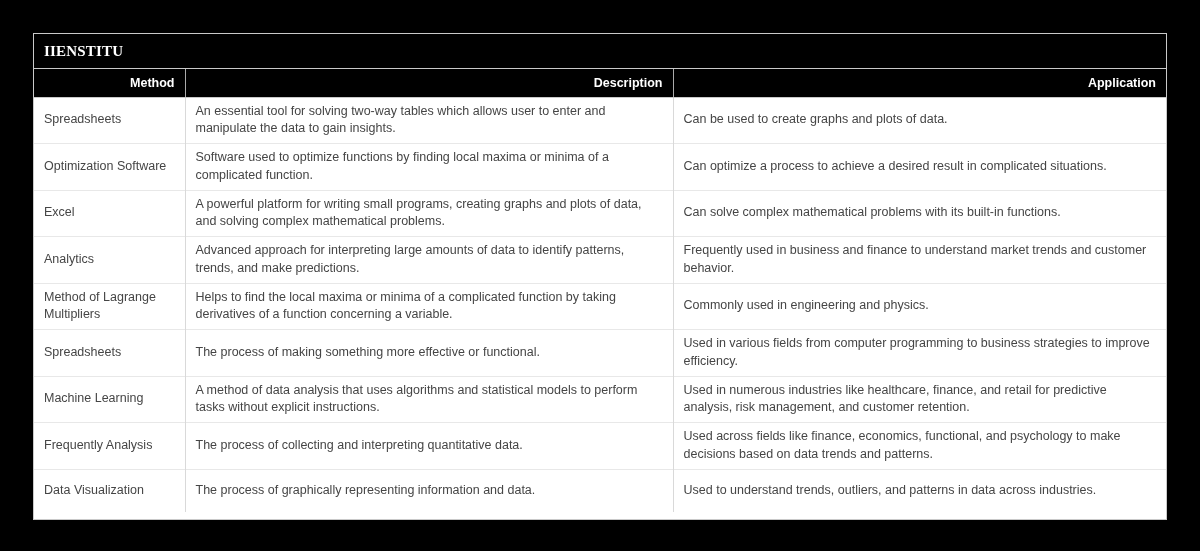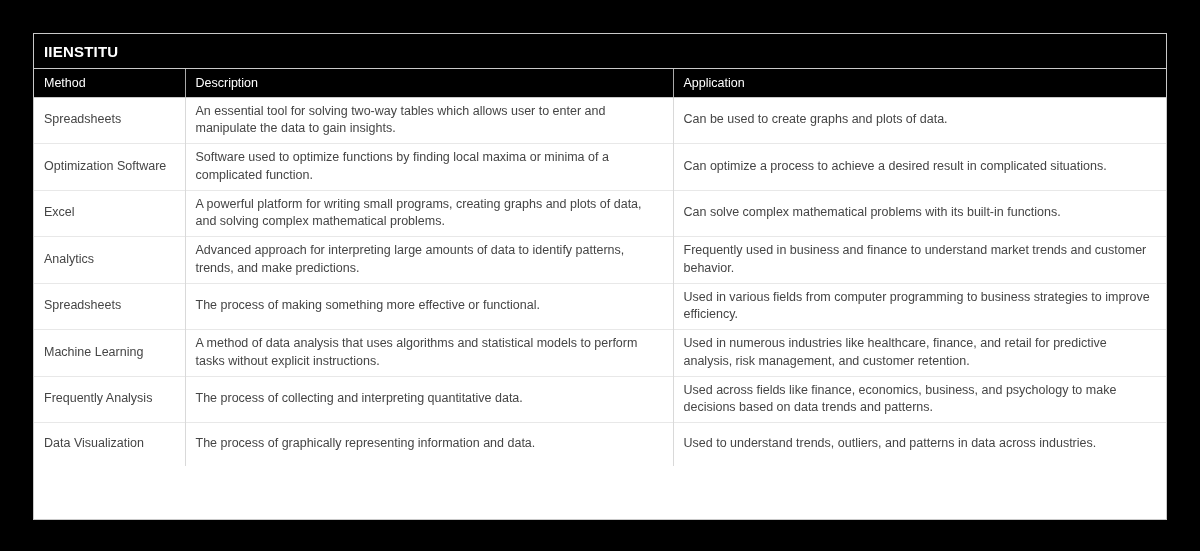--- a/index.html
+++ b/index.html
@@ -34,32 +34,33 @@
     height:35px;
     background:var(--band);
     color:var(--band_text);
     display:flex;
     align-items:center;
     padding:0 10px;
     border-bottom:1px solid var(--table_border);
     font-size:15px;
     font-weight:700;
     letter-spacing:.2px;
+    font-family:Liberation Serif, serif;
   }
   table{
     width:100%;
     border-collapse:collapse;
     table-layout:fixed;
   }
   thead th{
     background:var(--band);
     color:var(--band_text);
     font-size:12.5px;
-    font-weight:400;
-    text-align:left;
+    font-weight:700;
+    text-align:right;
     height:28px;
     padding:4px 10px;
     border-bottom:1px solid var(--table_border);
   }
   thead th + th{
     border-left:1px solid var(--header_divider);
   }
   tbody td{
     height:43px;
     padding:5px 14px 5px 10px;
@@ -113,33 +114,38 @@
         <td>Excel</td>
         <td>A powerful platform for writing small programs, creating graphs and plots of data, and solving complex mathematical problems.</td>
         <td>Can solve complex mathematical problems with its built-in functions.</td>
       </tr>
       <tr>
         <td>Analytics</td>
         <td>Advanced approach for interpreting large amounts of data to identify patterns, trends, and make predictions.</td>
         <td>Frequently used in business and finance to understand market trends and customer behavior.</td>
       </tr>
       <tr>
+        <td>Method of Lagrange Multipliers</td>
+        <td>Helps to find the local maxima or minima of a complicated function by taking derivatives of a function concerning a variable.</td>
+        <td>Commonly used in engineering and physics.</td>
+      </tr>
+      <tr>
         <td>Spreadsheets</td>
         <td>The process of making something more effective or functional.</td>
         <td>Used in various fields from computer programming to business strategies to improve efficiency.</td>
       </tr>
       <tr>
         <td>Machine Learning</td>
         <td>A method of data analysis that uses algorithms and statistical models to perform tasks without explicit instructions.</td>
         <td>Used in numerous industries like healthcare, finance, and retail for predictive analysis, risk management, and customer retention.</td>
       </tr>
       <tr>
         <td>Frequently Analysis</td>
         <td>The process of collecting and interpreting quantitative data.</td>
-        <td>Used across fields like finance, economics, business, and psychology to make decisions based on data trends and patterns.</td>
+        <td>Used across fields like finance, economics, functional, and psychology to make decisions based on data trends and patterns.</td>
       </tr>
       <tr>
         <td>Data Visualization</td>
         <td>The process of graphically representing information and data.</td>
         <td>Used to understand trends, outliers, and patterns in data across industries.</td>
       </tr>
     </tbody>
   </table>
 </div>
 

